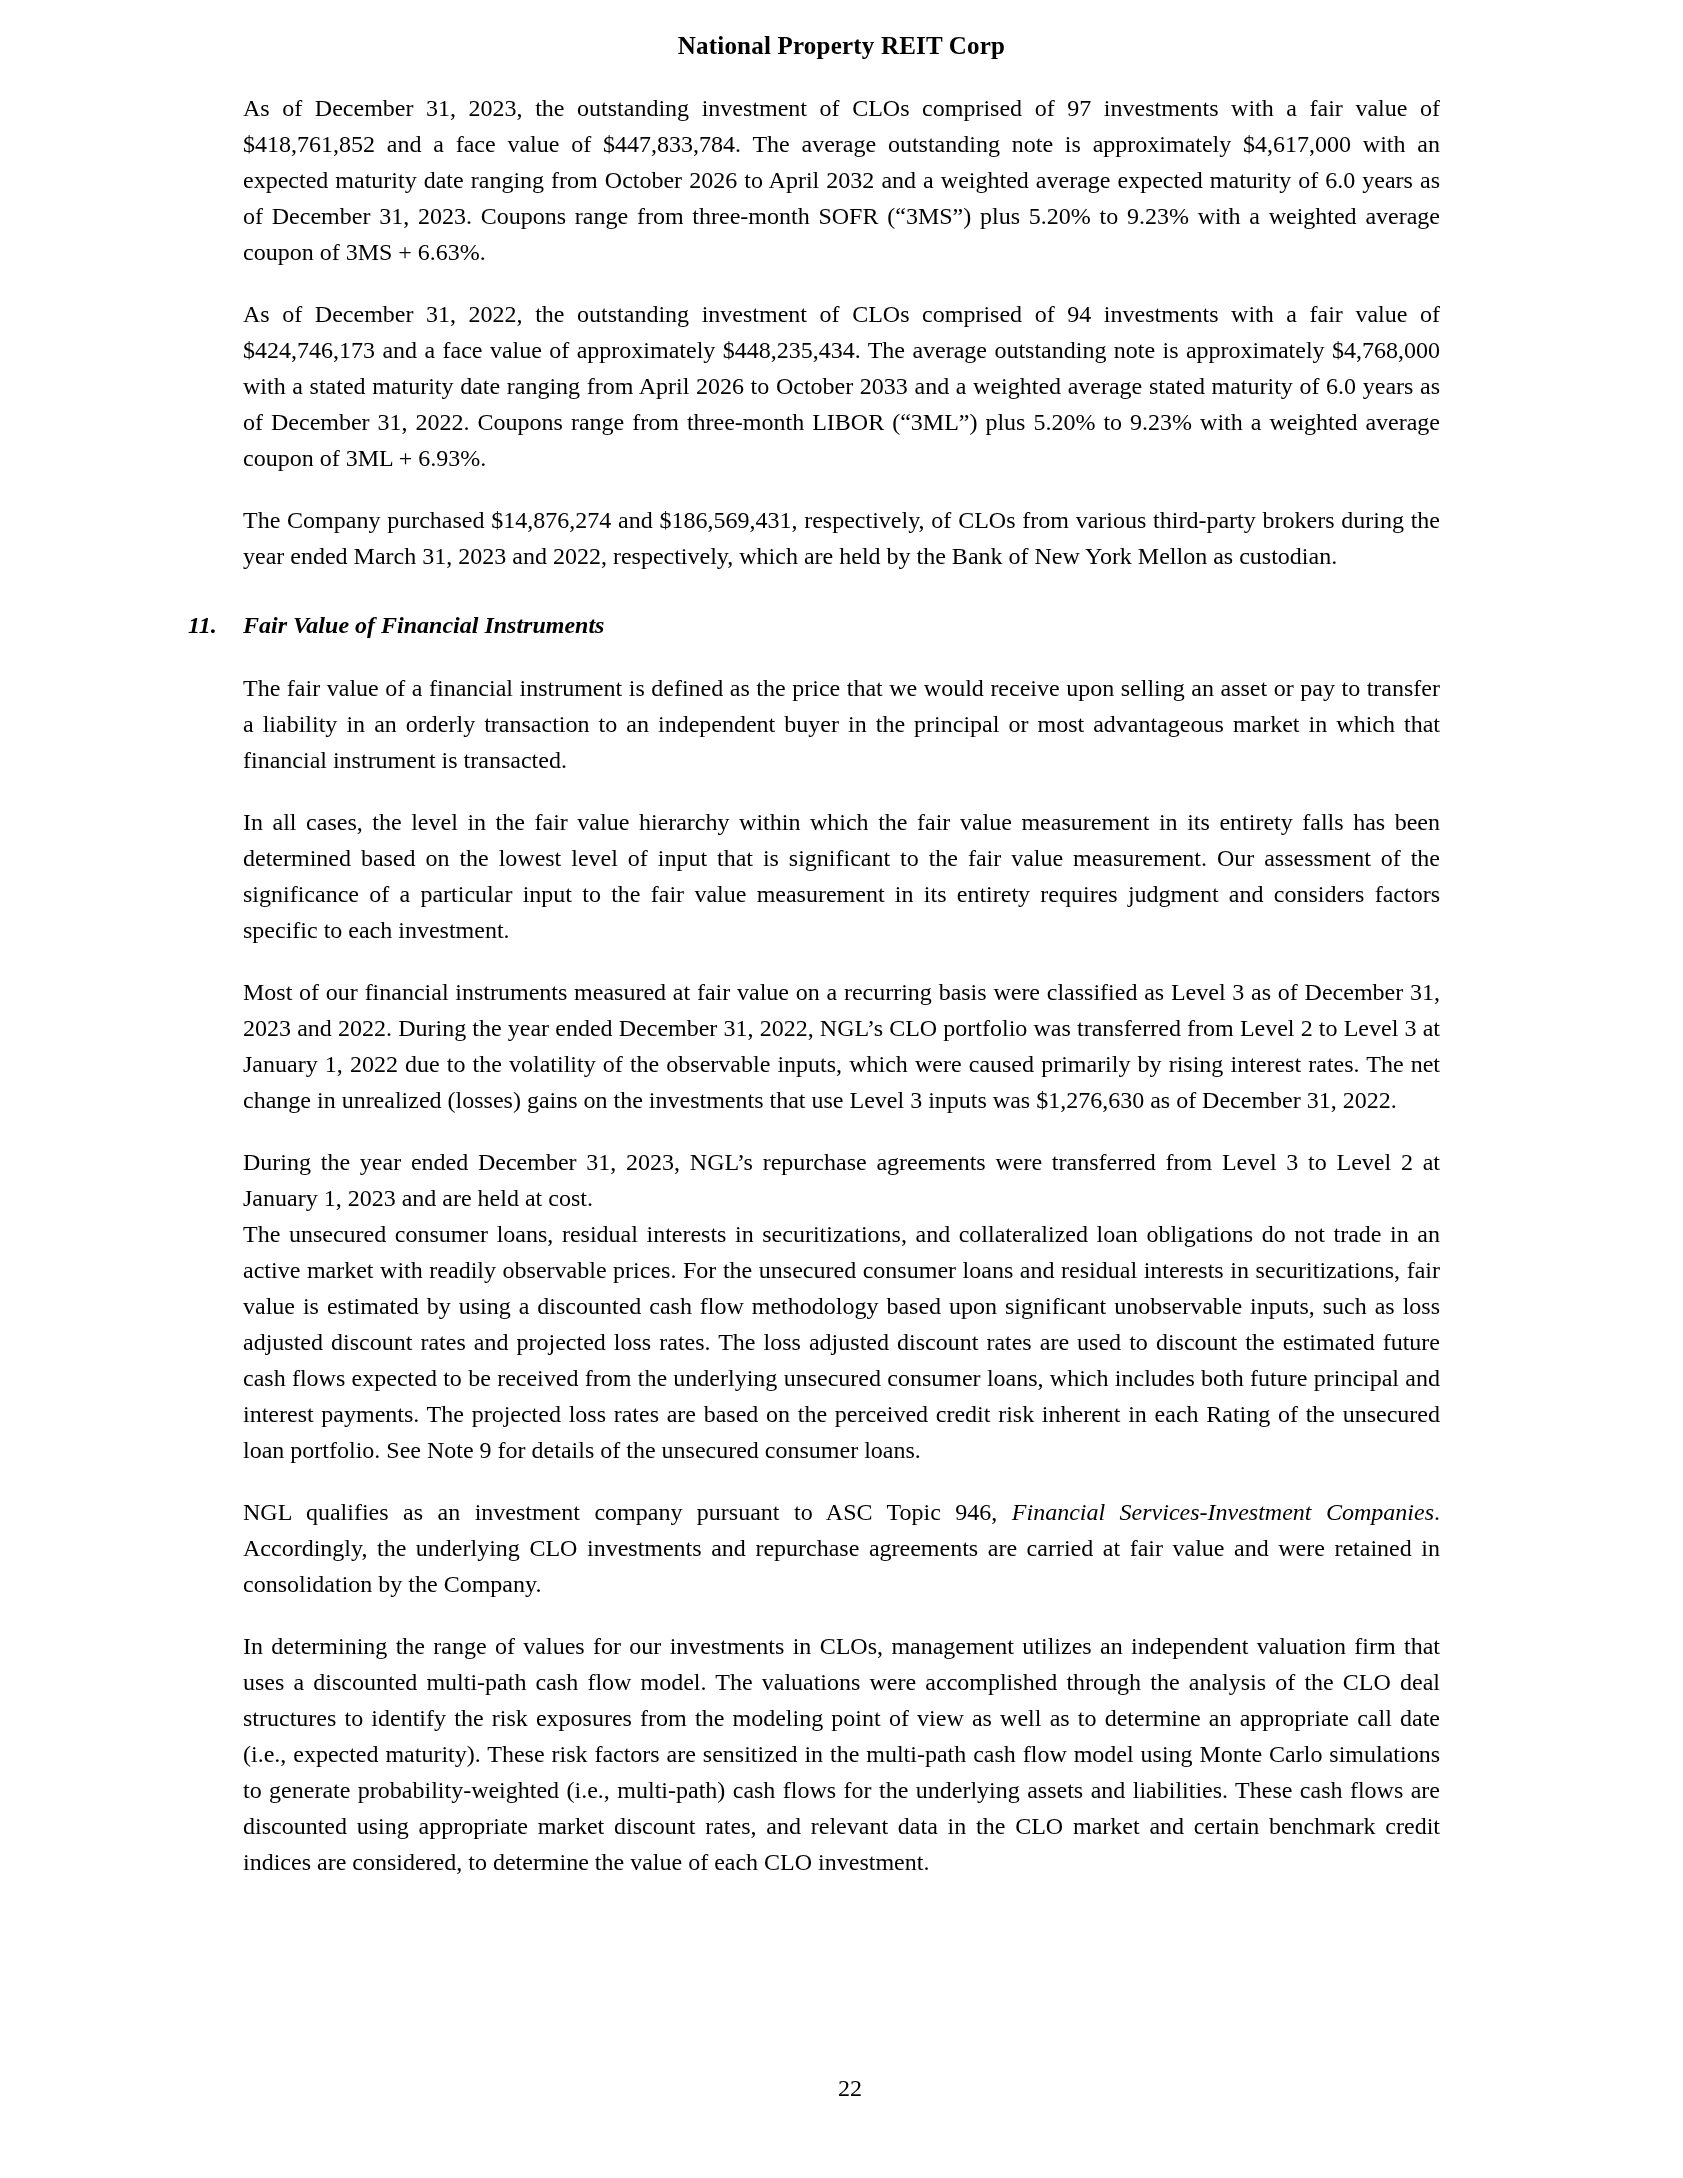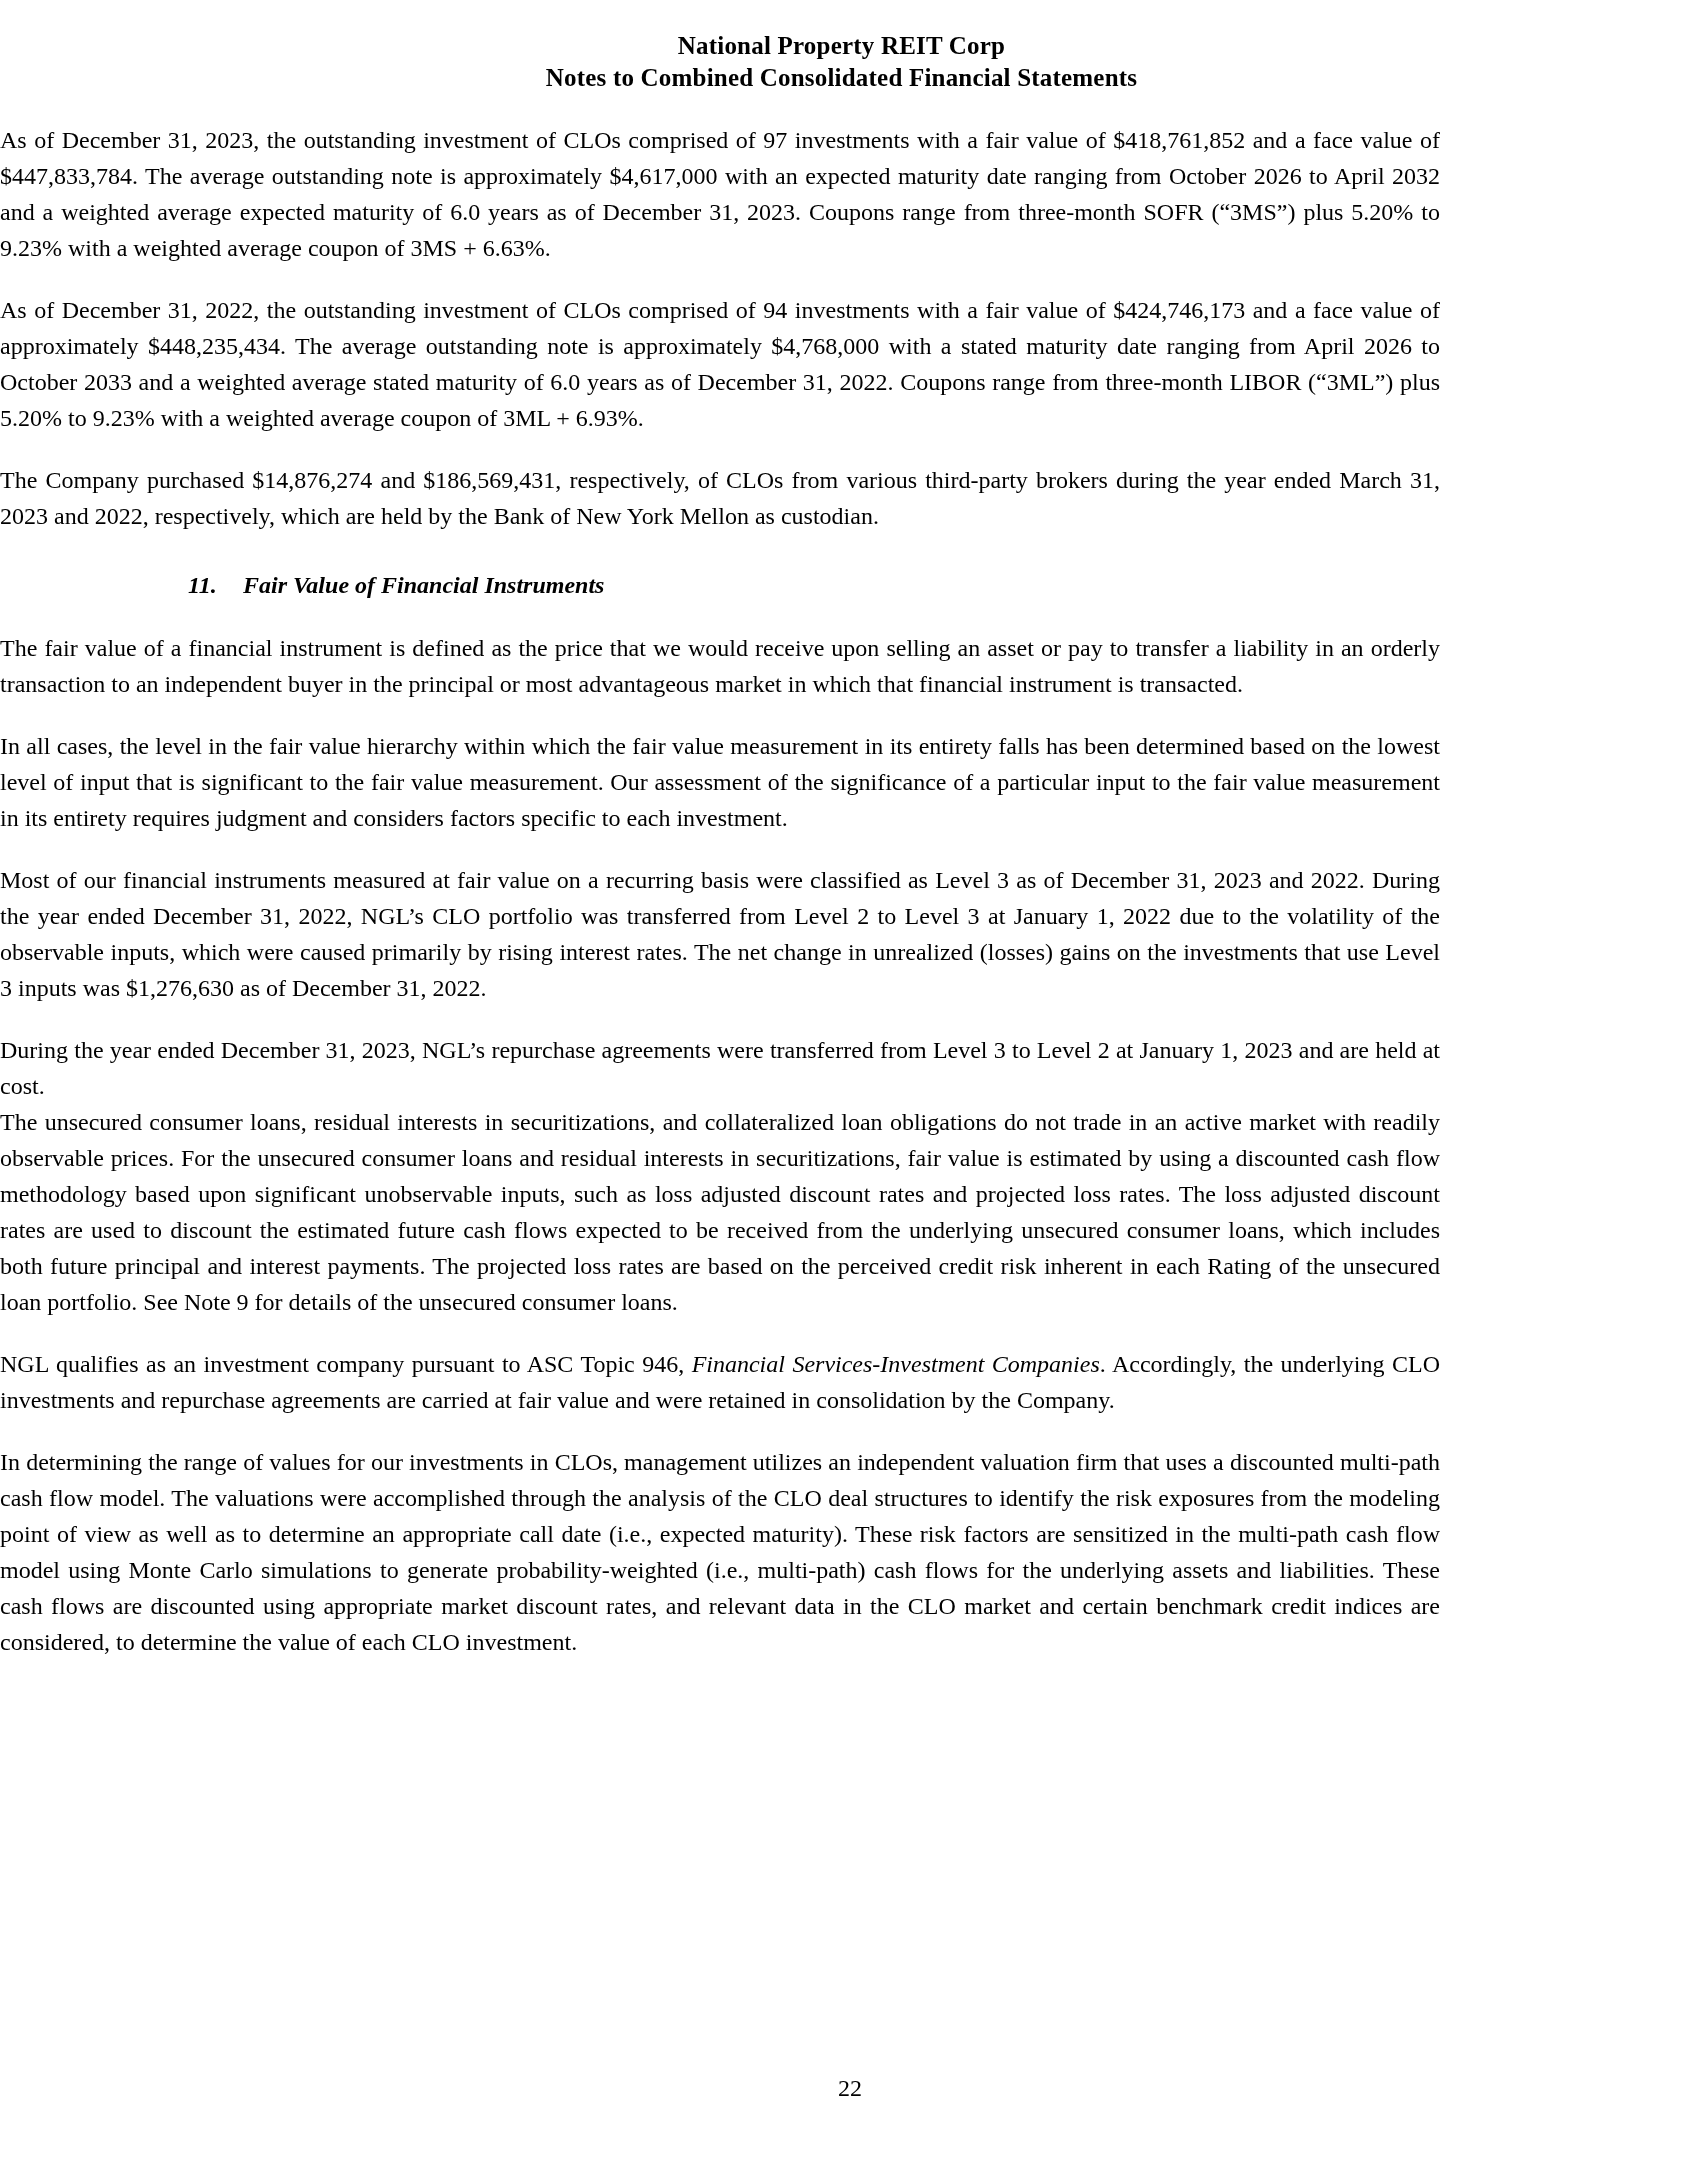--- a/index.html
+++ b/index.html
@@ -23,20 +23,21 @@
     margin-top: 30px;
     margin-bottom: 0;
   }
   .header-line {
     font-weight: bold;
     font-size: 25px;
     line-height: 32px;
     letter-spacing: 0.2px;
   }
   .body-block {
+    margin-left: 243px;
     margin-right: 243px;
   }
   p.para {
     text-align: justify;
     text-justify: inter-word;
     font-size: 24px;
     line-height: 36px;
     margin: 0 0 26px 0;
     hyphens: none;
   }
@@ -84,21 +85,20 @@
   }
   i.em { font-style: italic; }
 </style>
 </head>
 <body>
 
 <div class="page">
 
   <div class="header">
     <div class="header-line">National Property REIT Corp</div>
-    <div class="header-line">Notes to Combined Consolidated Financial Statements</div>
   </div>
 
   <div class="body-block" style="margin-top:28px;">
     <p class="para">As of December 31, 2023, the outstanding investment of CLOs comprised of 97 investments with a fair value of $418,761,852 and a face value of $447,833,784. The average outstanding note is approximately $4,617,000 with an expected maturity date ranging from  October 2026 to April 2032  and a weighted average expected maturity of 6.0 years as of December 31, 2023. Coupons range from three-month SOFR (“3MS”) plus 5.20% to 9.23% with a weighted average coupon of 3MS + 6.63%.</p>
     <p class="para">As of December 31, 2022, the outstanding investment of CLOs comprised of 94 investments with a fair value of $424,746,173 and a face value of approximately $448,235,434. The average outstanding note is approximately $4,768,000 with a stated maturity date ranging from  April 2026 to October 2033  and a weighted average stated maturity of 6.0 years as of December 31, 2022. Coupons range from three-month LIBOR (“3ML”) plus 5.20% to 9.23% with a weighted average coupon of 3ML + 6.93%.</p>
     <p class="para">The Company purchased $14,876,274 and $186,569,431, respectively, of CLOs from various third-party brokers during the year ended March 31, 2023 and 2022, respectively, which are held by the Bank of New York Mellon as custodian.</p>
   </div>
 
   <div class="section-heading-row">
     <div class="section-number">11.</div>

